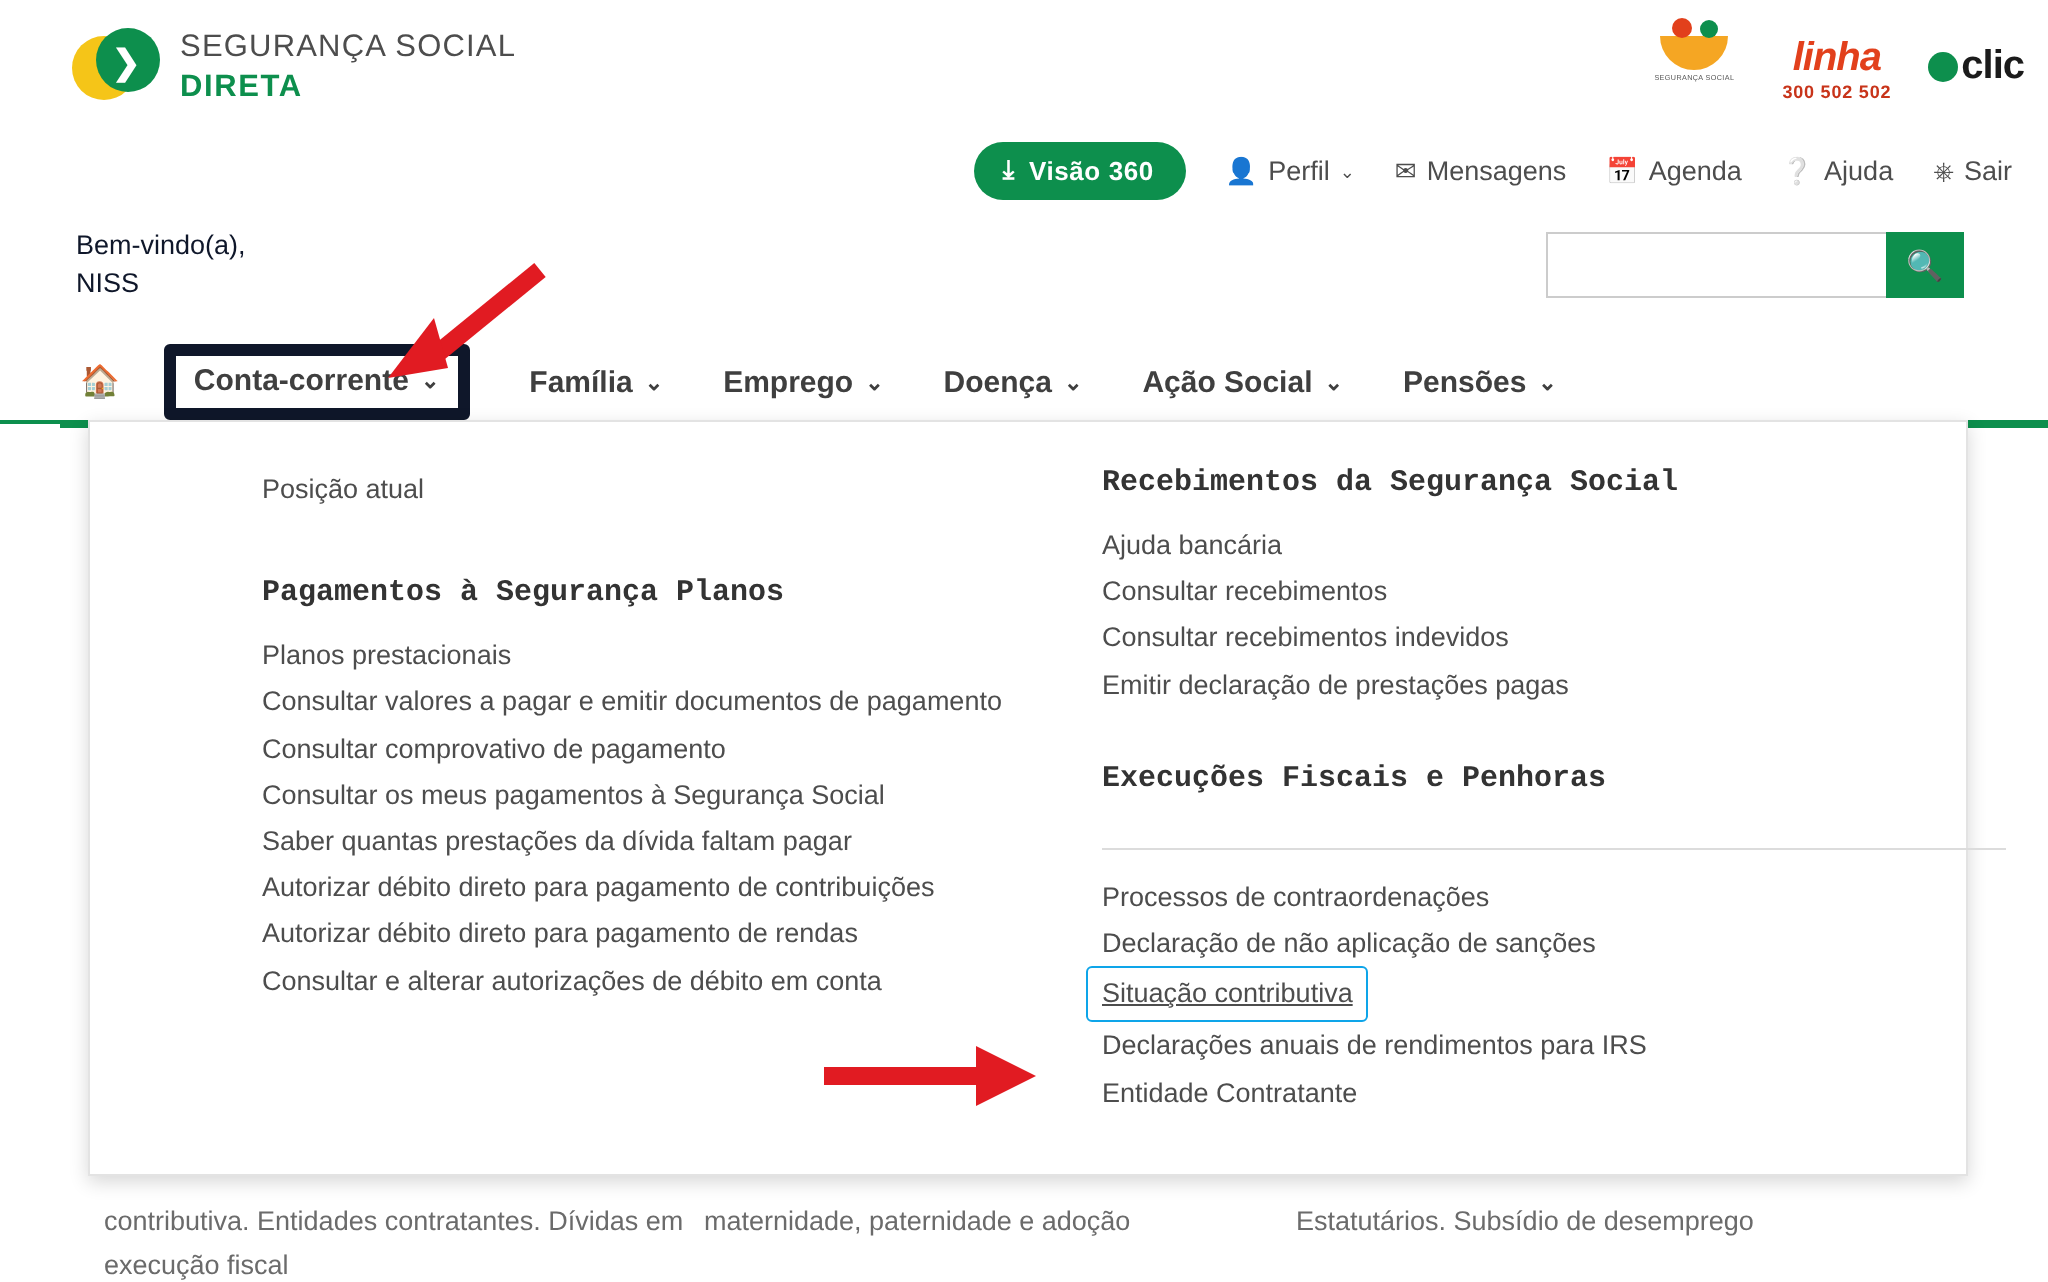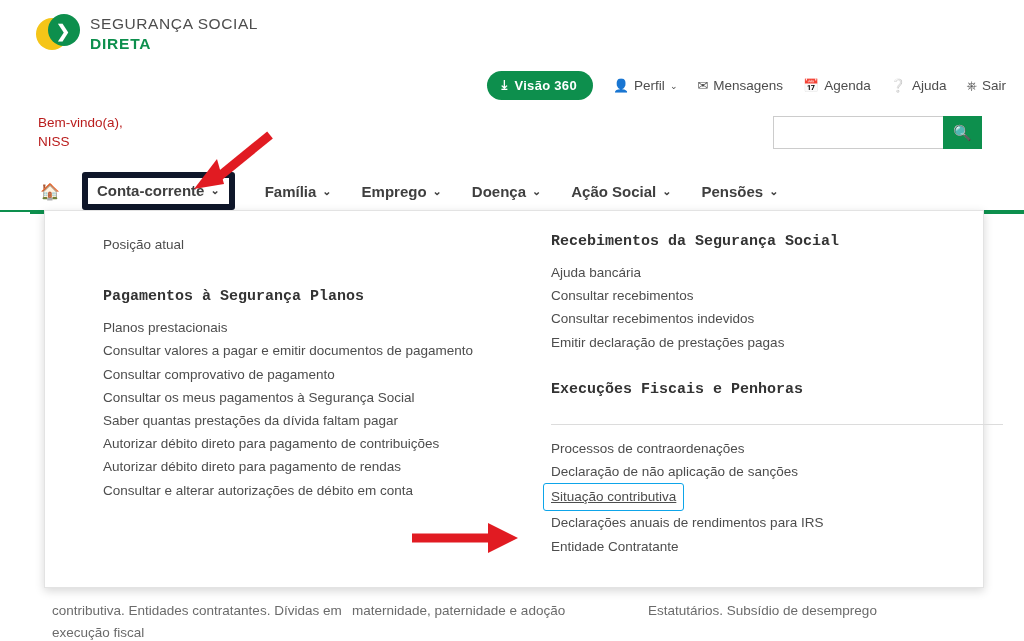--- a/index.html
+++ b/index.html
@@ -154,21 +154,21 @@
     letter-spacing: 0.3px;
   }
   .util-item { display: flex; align-items: center; gap: 5px; }
   .util-ico { font-size: 13px; }
   .caret { font-size: 9px; }
 
   .welcome {
     position: absolute;
     left: 38px; top: 113px;
     font-size: 13.5px;
-    color: #b91c1c;
+    color: #0f172a;
     line-height: 19px;
   }
 
   .search-box {
     position: absolute;
     right: 42px; top: 116px;
     display: flex;
     height: 33px;
   }
   .search-box input {
@@ -228,20 +228,21 @@
     left: 44px; top: 210px;
     width: 940px; height: 378px;
     background: #ffffff;
     border: 1px solid #e3e3e3;
     box-shadow: 0 3px 9px rgba(0,0,0,0.16);
     z-index: 20;
   }
   .mega-inner {
     display: flex;
     padding: 22px 30px 0 16px;
+    margin-left: 28px;
   }
   .col-left { width: 470px; padding-left: 42px; }
   .col-right { width: 430px; padding-left: 28px; }
 
   .m-top {
     font-size: 13.5px;
     color: #4d4d4d;
     margin-bottom: 32px;
   }
   .m-head {
@@ -331,20 +332,34 @@
         <div class="c-yellow"></div>
         <div class="c-green"></div>
         <div class="chev">❯</div>
       </div>
       <div class="logo-text">
         <div class="l1">SEGURANÇA SOCIAL</div>
         <div class="l2">DIRETA</div>
       </div>
     </div>
 
+    <div class="brand-strip">
+      <div class="brand-ss">
+        <div class="bowl"></div>
+        <div class="cap">SEGURANÇA SOCIAL</div>
+      </div>
+      <div class="brand-linha">
+        <div class="word">linha</div>
+        <div class="num">300 502 502</div>
+      </div>
+      <div class="brand-eclic">
+        <div class="dot"></div>
+        <div class="txt">clic</div>
+      </div>
+    </div>
 
     <div class="util">
       <div class="visao360">
         <span>⤓</span>
         <span>Visão 360</span>
       </div>
       <a class="util-item" href="#">
         <span class="util-ico">👤</span>
         <span>Perfil</span>
         <span class="caret">⌄</span>

